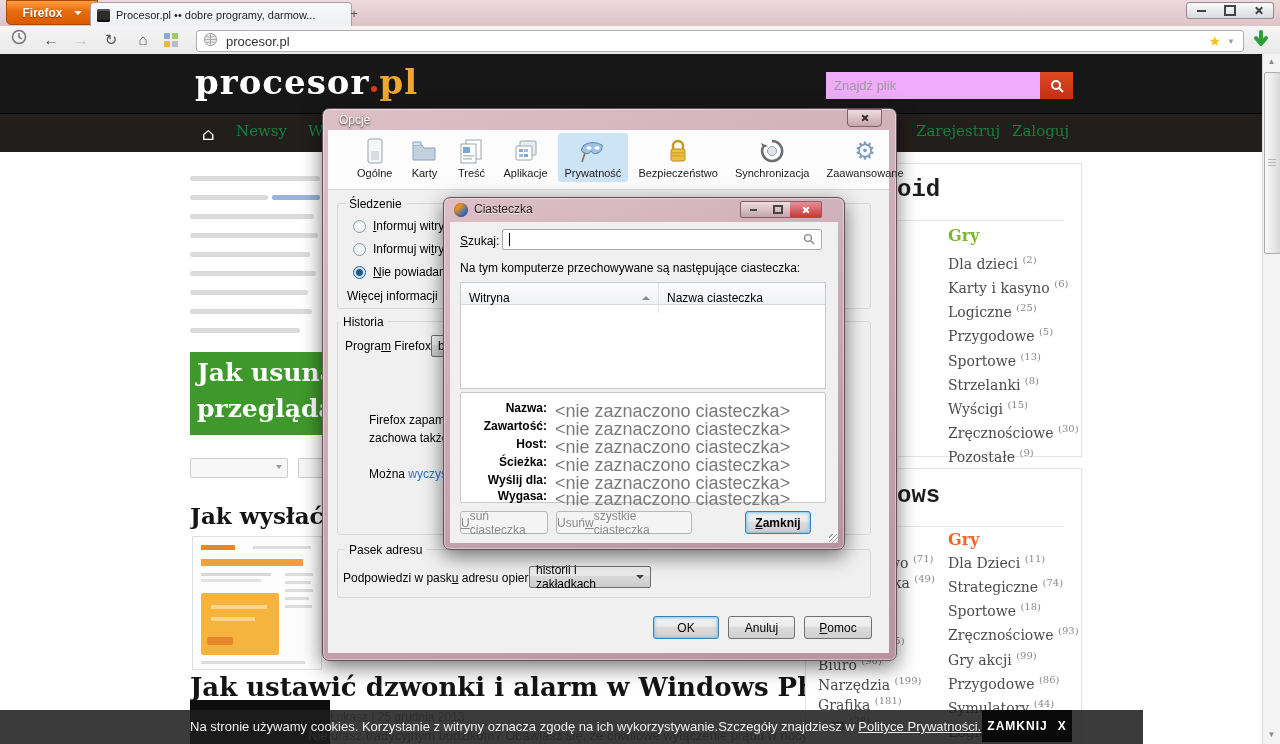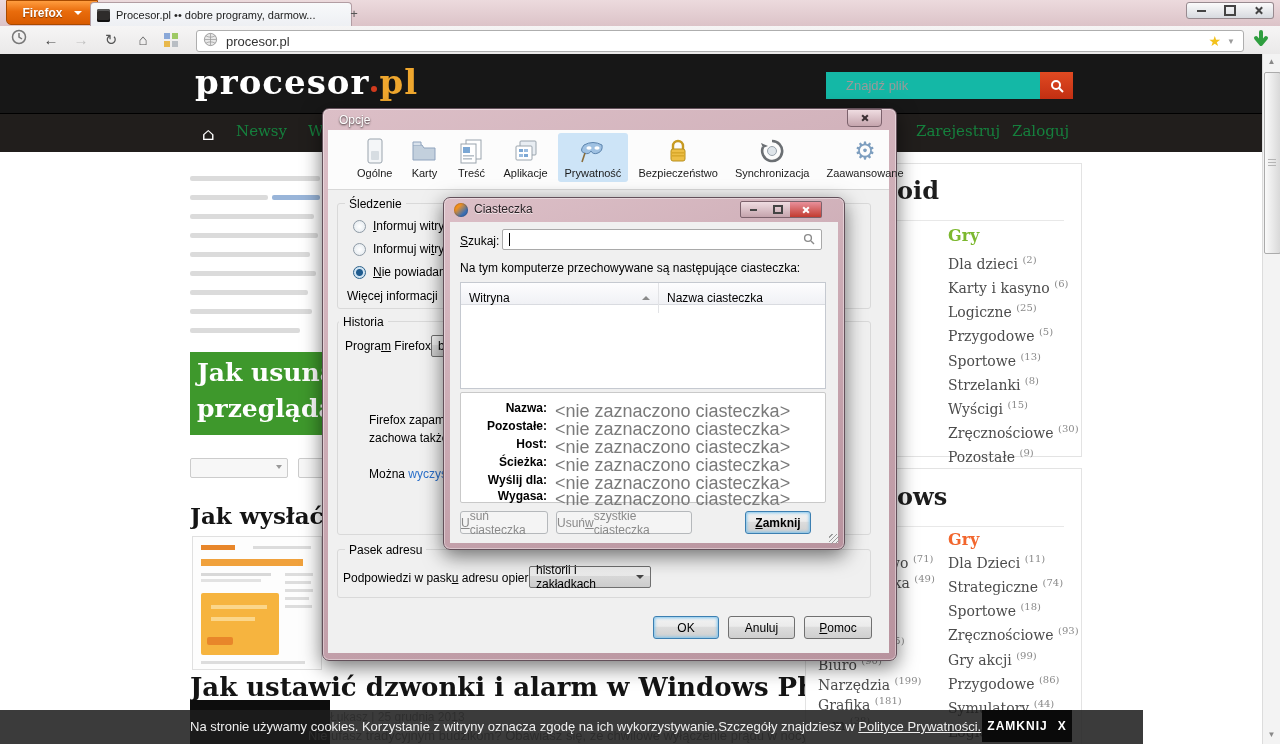--- a/index.html
+++ b/index.html
@@ -38,21 +38,21 @@
   .urlinput{border:none;outline:none;font-size:13px;color:#333;flex:1;font-family:inherit;background:transparent;}
   .gridico{left:164px;top:33px;width:14px;height:14px;display:grid;grid-template-columns:6px 6px;grid-gap:2px;}
   .gridico i{width:6px;height:6px;display:block;}
   .dlarrow{left:1250px;top:29px;width:24px;height:22px;}
 
   
   .siteheader{left:0;top:54px;width:1280px;height:59px;background:#171717;}
   .logo{left:195px;top:62px;font-size:34px;font-weight:bold;color:#fff;letter-spacing:1px;}
   .logodot{display:inline-block;width:6px;height:6px;background:#d23b1e;border-radius:50%;margin:0 2px 2px 2px;}
   .logopl{color:#efa72e;}
-  .sitesearch{left:826px;top:72px;width:214px;height:27px;background:#14b8a6;border:none;padding:0 20px;font-size:13px;color:#444;
+  .sitesearch{left:826px;top:72px;width:214px;height:27px;background:#f0abfc;border:none;padding:0 8px;font-size:13px;color:#444;
               font-family:inherit;box-sizing:border-box;}
   .sitesearch::placeholder{color:#9a9a9a;}
   .searchbtn{left:1040px;top:72px;width:33px;height:27px;background:linear-gradient(#e04a22,#c22f12);display:flex;align-items:center;justify-content:center;}
   .menuband{left:0;top:113px;width:1280px;height:39px;background:#211e1c;border-top:1px solid #000;}
   .menuitem{top:122px;color:#15803d;font-size:15px;}
   .homeico{top:124px;left:202px;color:#fff;font-size:17px;}
 
   .pagebg{left:0;top:152px;width:1262px;height:592px;background:#fff;}
 
   
@@ -64,21 +64,21 @@
   .ctrlbox{top:458px;height:18px;background:#f7f7f7;border:1px solid #ccc;border-radius:2px;}
   .h1a{left:190px;top:502px;width:132px;font-size:23px;font-weight:bold;color:#141414;}
   .thumb1{left:192px;top:536px;width:128px;height:132px;background:#fdfdfd;border:1px solid #e0e0e0;}
   .h2a{left:190px;top:672px;width:700px;font-size:26px;font-weight:bold;color:#141414;}
   .teaser{left:308px;top:728px;font-size:13px;color:#8a8a8a;white-space:nowrap;}
   .author{left:330px;top:710px;font-size:12px;color:#9a9a9a;white-space:nowrap;}
   .alarmthumb{left:190px;top:700px;width:140px;height:44px;background:#0d0d0d;}
 
   
   .sbox{background:#fff;border:1px solid #e3e3e3;}
-  .sbhead{font-size:24px;font-weight:bold;color:#1d1d1d;}
+  .sbhead{font-size:24px;font-weight:bold;color:#1d1d1d;font-family:Liberation Mono, monospace;}
   .sbhr{height:1px;background:#e8e8e8;}
   .cat-green{color:#7cb82f;font-size:16px;font-weight:bold;}
   .cat-orange{color:#f2662d;font-size:16px;font-weight:bold;}
   .si{display:block;font-size:14px;color:#4c4c4c;line-height:20.5px;white-space:nowrap;}
   .si sup{font-size:10px;color:#8a8a8a;}
   .frag{font-size:10px;color:#8a8a8a;}
 
   
   .cookiebar{left:0;top:710px;width:1143px;height:34px;background:rgba(30,30,30,.87);z-index:5;}
   .cookietext{position:absolute;left:190px;top:9px;font-size:13px;color:#efefef;white-space:nowrap;}
@@ -501,21 +501,21 @@
         </div>
         <div class="chcell" style="flex:1;">
             <span>Nazwa ciasteczka</span>
           </div>
       </div>
     </div>
 
     <div class="abs" style="left:16px;top:194px;width:364px;height:109px;background:#fff;border:1px solid #c9c9c9;border-radius:2px;">
       <span class="dlabel" style="left:0;top:8px;width:86px;">Nazwa:</span>
       <span class="detailrow graytext" style="left:94px;top:8px;">&lt;nie zaznaczono ciasteczka&gt;</span>
-      <span class="dlabel" style="left:0;top:26px;width:86px;">Pozostałe:</span>
+      <span class="dlabel" style="left:0;top:26px;width:86px;">Zawartość:</span>
       <span class="detailrow graytext" style="left:94px;top:26px;">&lt;nie zaznaczono ciasteczka&gt;</span>
       <span class="dlabel" style="left:0;top:44px;width:86px;">Host:</span>
       <span class="detailrow graytext" style="left:94px;top:44px;">&lt;nie zaznaczono ciasteczka&gt;</span>
       <span class="dlabel" style="left:0;top:62px;width:86px;">Ścieżka:</span>
       <span class="detailrow graytext" style="left:94px;top:62px;">&lt;nie zaznaczono ciasteczka&gt;</span>
       <span class="dlabel" style="left:0;top:80px;width:86px;">Wyślij dla:</span>
       <span class="detailrow graytext" style="left:94px;top:80px;">&lt;nie zaznaczono ciasteczka&gt;</span>
       <span class="dlabel" style="left:0;top:96px;width:86px;">Wygasa:</span>
       <span class="detailrow graytext" style="left:94px;top:96px;">&lt;nie zaznaczono ciasteczka&gt;</span>
     </div>

